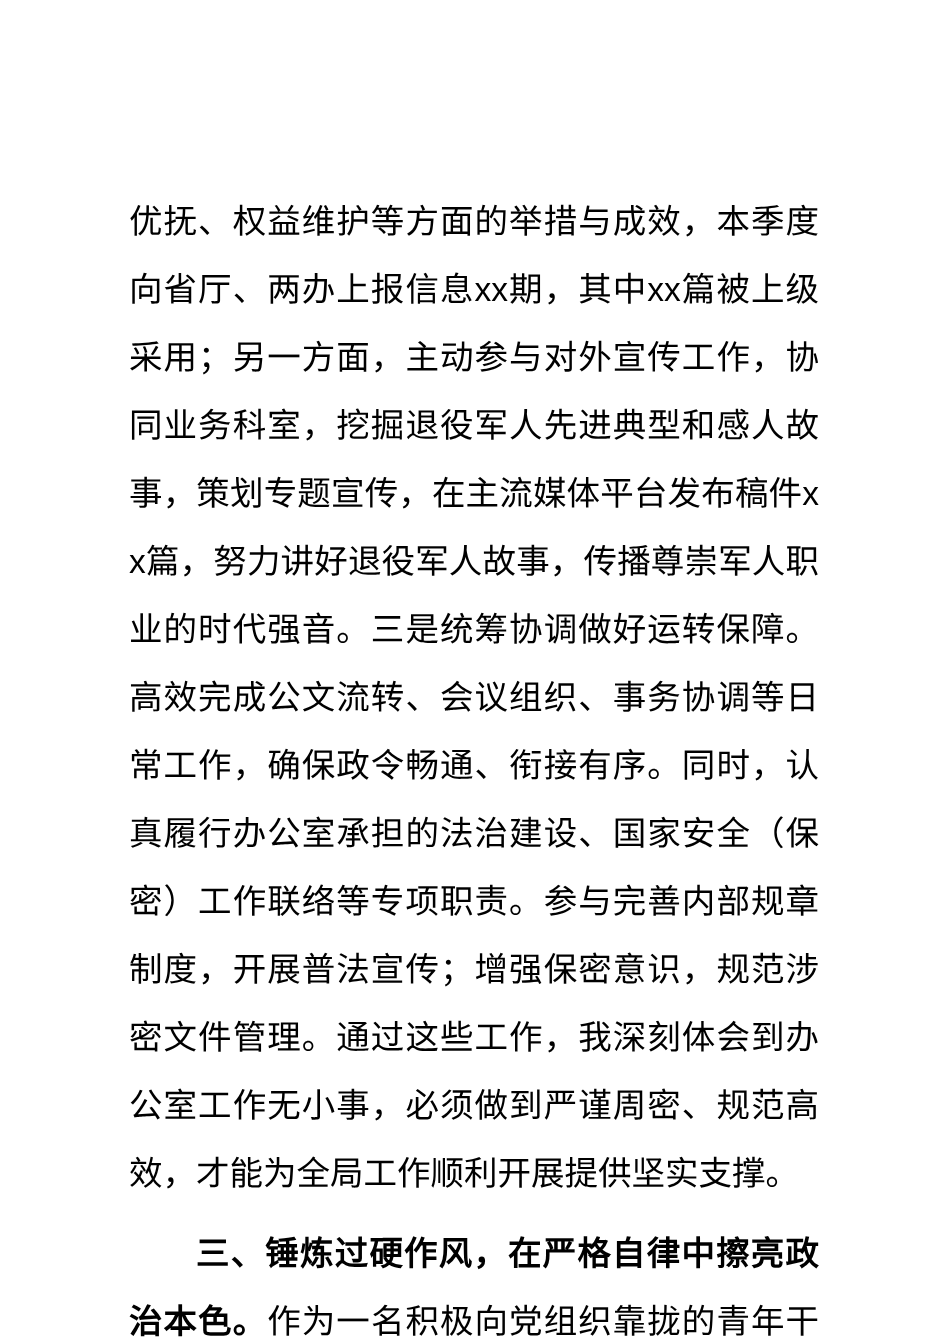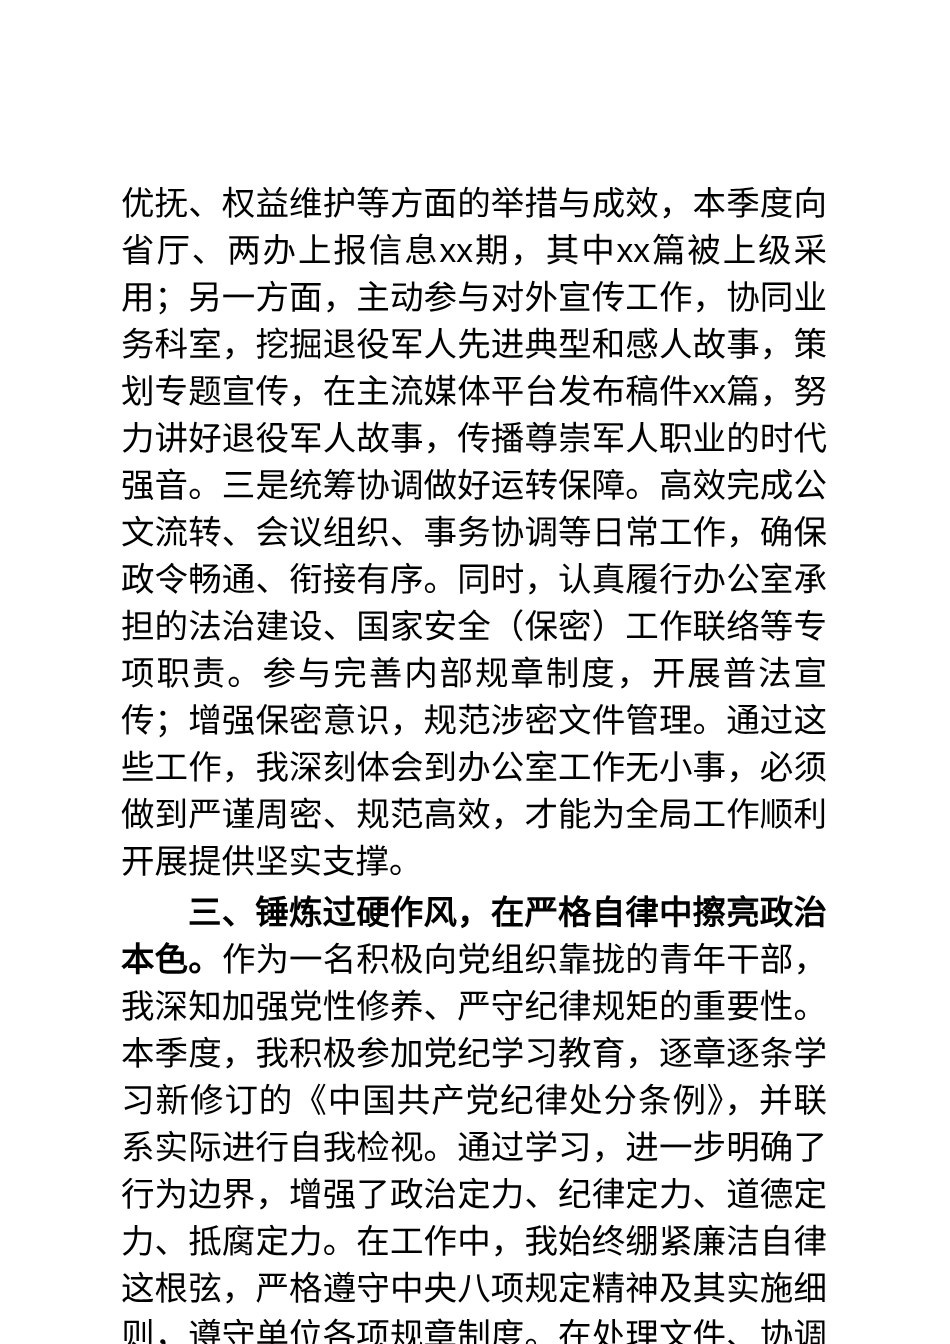--- a/index.html
+++ b/index.html
@@ -25,23 +25,23 @@
   }
 
   .text-column {
     position: absolute;
     left: 117px;
     top: 176px;
     width: 714px;
   }
 
   .para {
-    margin: 4px;
+    margin: 12px;
     font-size: 33.5px;
-    line-height: 47px;
+    line-height: 68px;
     color: #000000;
     text-align: justify;
     text-justify: inter-character;
     text-align-last: left;
     letter-spacing: 0;
     word-break: break-all;
     overflow-wrap: anywhere;
     -webkit-font-smoothing: antialiased;
   }
 

